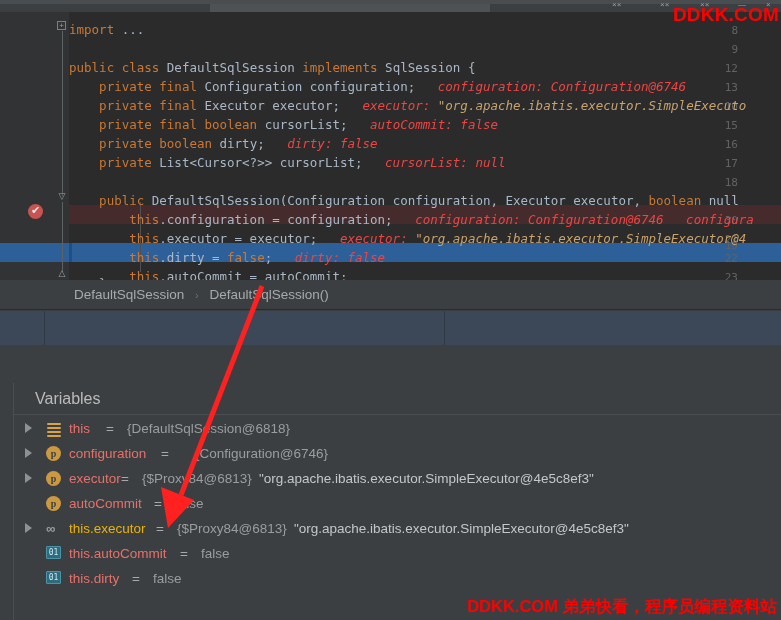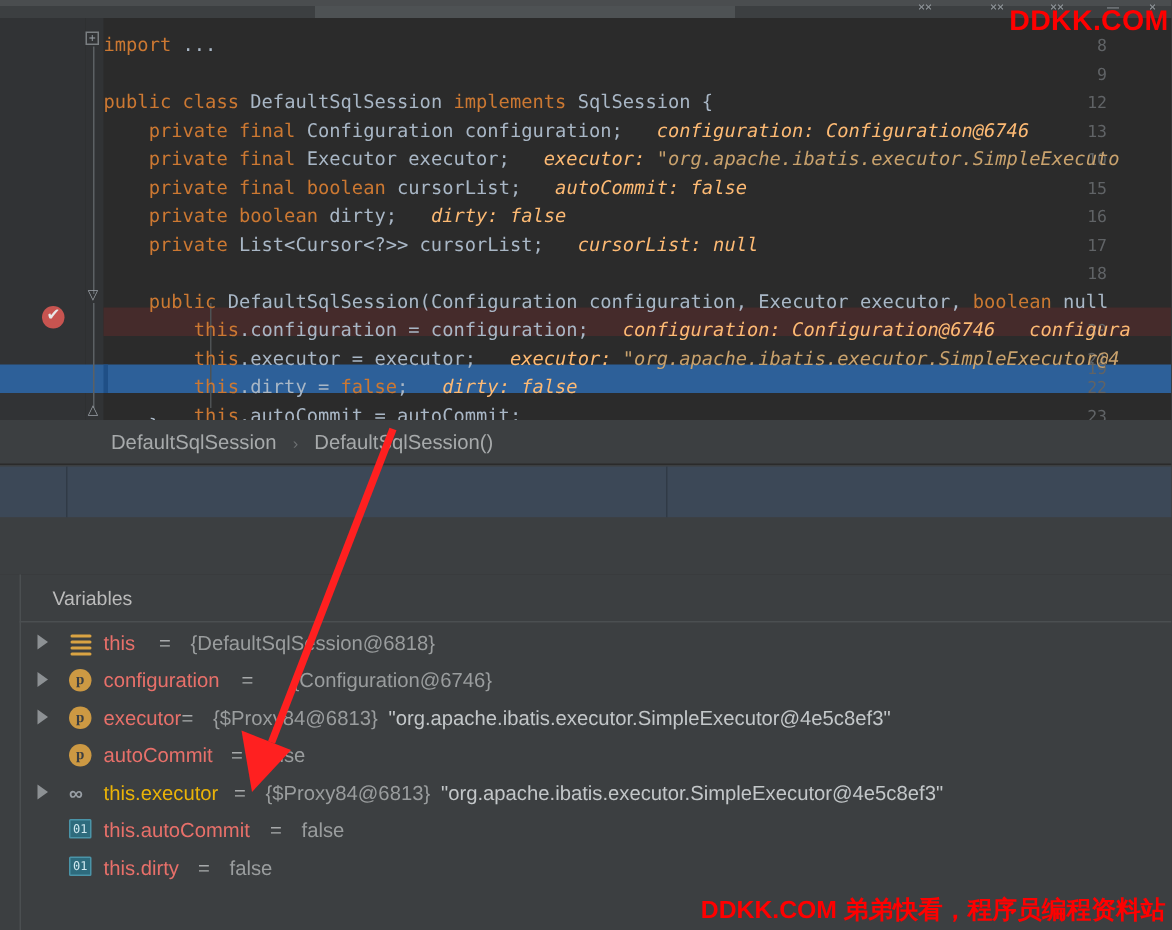--- a/index.html
+++ b/index.html
@@ -25,21 +25,21 @@
   .foldline{position:absolute;left:62px;width:1px;background:#5c6164;}
   .foldsq{position:absolute;left:57px;width:9px;height:9px;border:1px solid #7a7f82;color:#9aa0a6;font-size:8px;line-height:8px;text-align:center;background:#313335;box-sizing:border-box;}
   .foldtri{position:absolute;left:58px;width:8px;height:8px;color:#9aa0a6;font-size:9px;line-height:8px;text-align:center;}
 
   .code{position:absolute;left:69px;top:0;width:712px;height:268px;white-space:nowrap;
         font-family:"DejaVu Sans Mono", monospace;font-size:12.5px;}
   .cl{position:absolute;left:0;height:19px;line-height:19px;white-space:pre;}
   .rowhl{position:absolute;left:0;height:19px;}
   .kw{color:#cc7832;}
   .id{color:#a9b7c6;}
-  .hint{color:#fdba74;font-style:italic;}
+  .hint{color:#ef4444;font-style:italic;}
   .hint-str{color:#c9a26d;font-style:italic;}
   .pun{color:#a9b7c6;}
 
   .breakpoint{position:absolute;left:28px;top:192px;width:15px;height:15px;border-radius:50%;background:#c75450;}
   .breakpoint .chk{position:absolute;left:3px;top:0px;color:#e8e8e8;font-size:11px;line-height:13px;}
 
   
   .breadcrumb{position:absolute;left:0;top:280px;width:781px;height:30px;background:#3c3f41;
               color:#a7aaab;font-size:13.5px;line-height:30px;padding-left:74px;box-sizing:border-box;
               border-bottom:1px solid #2b2b2b;}
@@ -48,21 +48,21 @@
   
   .dbgband{position:absolute;left:0;top:311px;width:781px;height:34px;background:#3c4857;}
   .dbgband .divider{position:absolute;top:0;width:1px;height:34px;background:#303a46;}
 
   
   .gapstrip{position:absolute;left:0;top:345px;width:781px;height:38px;background:#3c3f41;border-bottom:1px solid #323537;}
 
   
   .varpane{position:absolute;left:0;top:383px;width:781px;height:237px;background:#3c3f41;}
   .varpane .leftrail{position:absolute;left:0;top:0;width:13px;height:237px;background:#3c3f41;border-right:1px solid #4b4f51;}
-  .varhdr{position:absolute;left:13px;top:0;width:768px;height:32px;color:#bbbbbb;font-size:13px;line-height:32px;padding-left:22px;box-sizing:border-box;border-bottom:1px solid #4b4f51;}
+  .varhdr{position:absolute;left:13px;top:0;width:768px;height:32px;color:#bbbbbb;font-size:16px;line-height:32px;padding-left:22px;box-sizing:border-box;border-bottom:1px solid #4b4f51;}
   .varlist{position:absolute;left:13px;top:33px;width:768px;height:204px;}
   .vrow{position:absolute;left:0;height:25px;line-height:25px;white-space:nowrap;font-size:13.5px;}
   .arrow{position:absolute;left:12px;top:7px;width:0;height:0;border-left:7px solid #8d9194;border-top:5px solid transparent;border-bottom:5px solid transparent;}
   .ic{position:absolute;left:33px;top:5px;width:16px;height:16px;}
   .ic-field{background:transparent;}
   .ic-field i{display:block;height:2px;background:#d9a343;margin:2px 1px;border-radius:1px;}
   .ic-p{width:15px;height:15px;border-radius:50%;background:#cc9943;color:#3c3f41;font-size:10px;
         font-weight:bold;line-height:15px;text-align:center;font-family:"Liberation Serif",serif;}
   .ic-watch{color:#9aa0a6;font-size:13px;line-height:16px;letter-spacing:-1px;font-weight:bold;}
   .ic-bool{width:15px;height:13px;border:1px solid #4a94a8;background:#2e6b7d;color:#cfe8f0;

